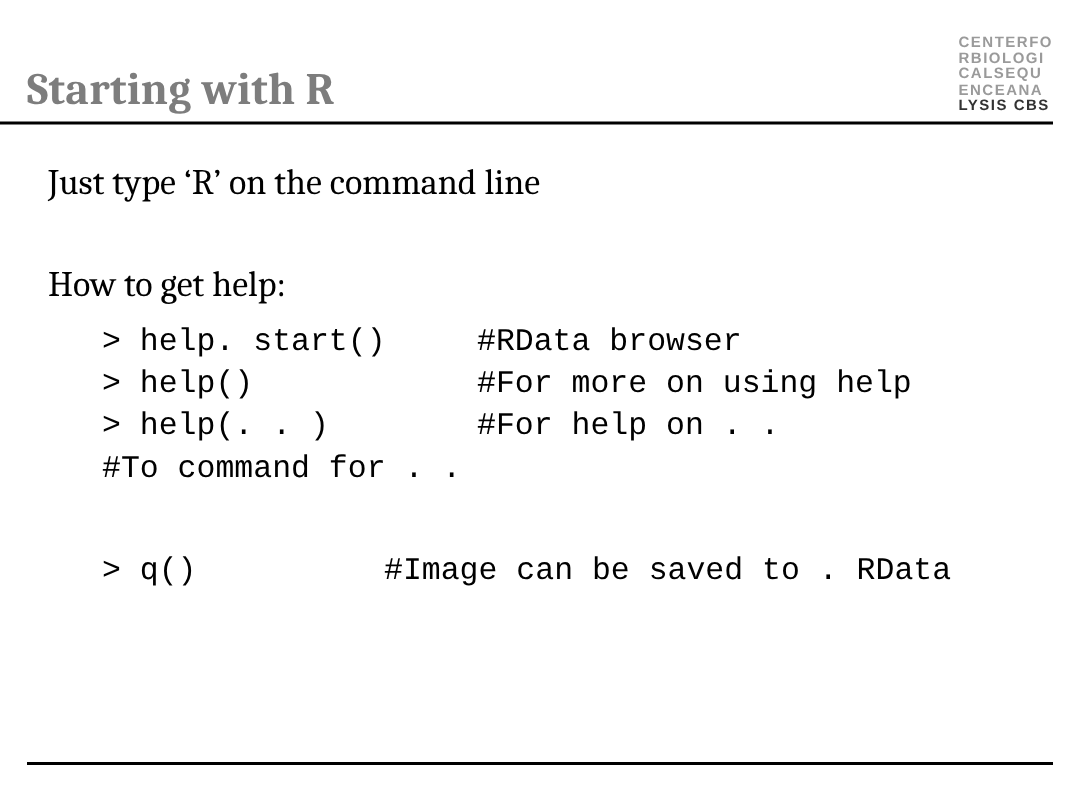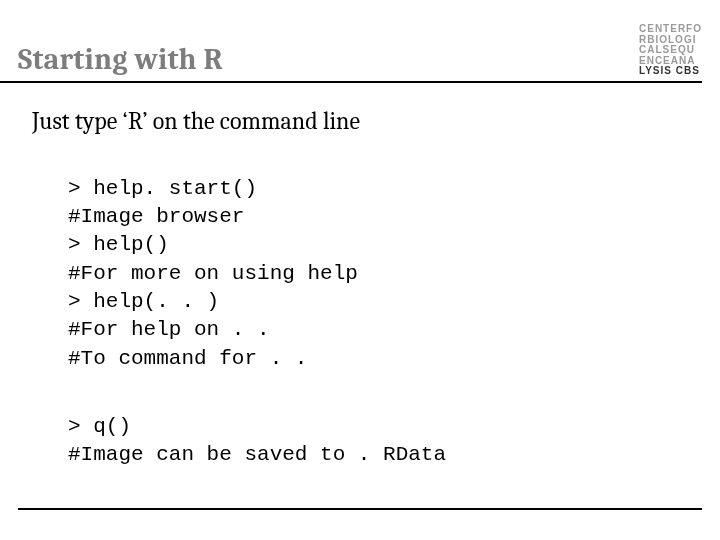--- a/index.html
+++ b/index.html
@@ -55,21 +55,20 @@
     padding: 0 0 0 36px;
     font-family: "Courier New", Courier, monospace;
     font-size: 21px;
     color: #000;
     line-height: 1.35;
     margin-bottom: 40px;
     white-space: nowrap;
   }
   .code-row {
     display: flex;
-    flex-direction: column;
   }
   .cmd { display: inline-block; }
   .w1 { width: 250px; }
   .w2 { width: 300px; }
   .w3 { width: 188px; }
   .footer-rule {
     position: absolute;
     left: 0;
     right: 18px;
     bottom: 30px;
@@ -88,24 +87,25 @@
     <div>CALSEQU</div>
     <div>ENCEANA</div>
     <div class="last">LYSIS CBS</div>
   </div>
 </div>
 
 <div class="content">
 
   <p class="lead">Just type ‘R’ on the command line</p>
 
+  <p class="section-h">How to get help:</p>
   <div class="code-block">
     <div class="code-row">
       <span class="cmd w1">&gt; help. start()</span>
-      <span>#Image browser</span>
+      <span>#RData browser</span>
     </div>
     <div class="code-row">
       <span class="cmd w1">&gt; help()</span>
       <span>#For more on using help</span>
     </div>
     <div class="code-row">
       <span class="cmd w1">&gt; help(. . )</span>
       <span>#For help on . .</span>
     </div>
     <div class="code-row">

